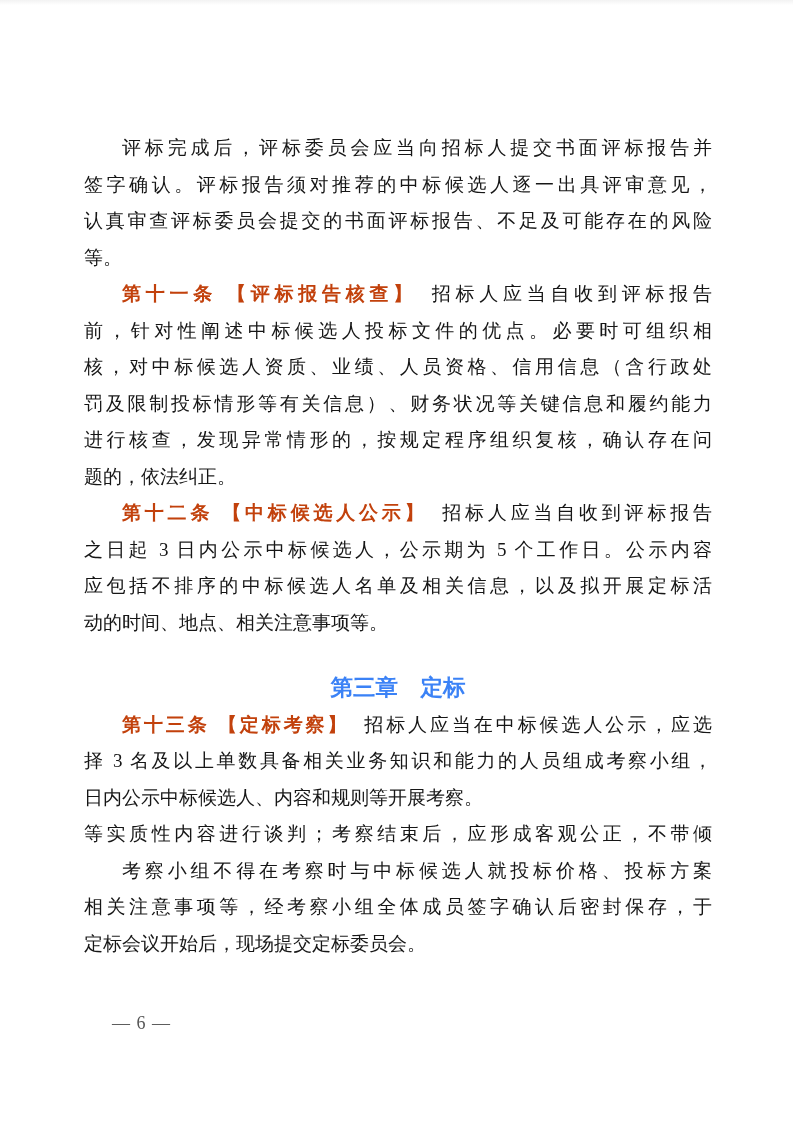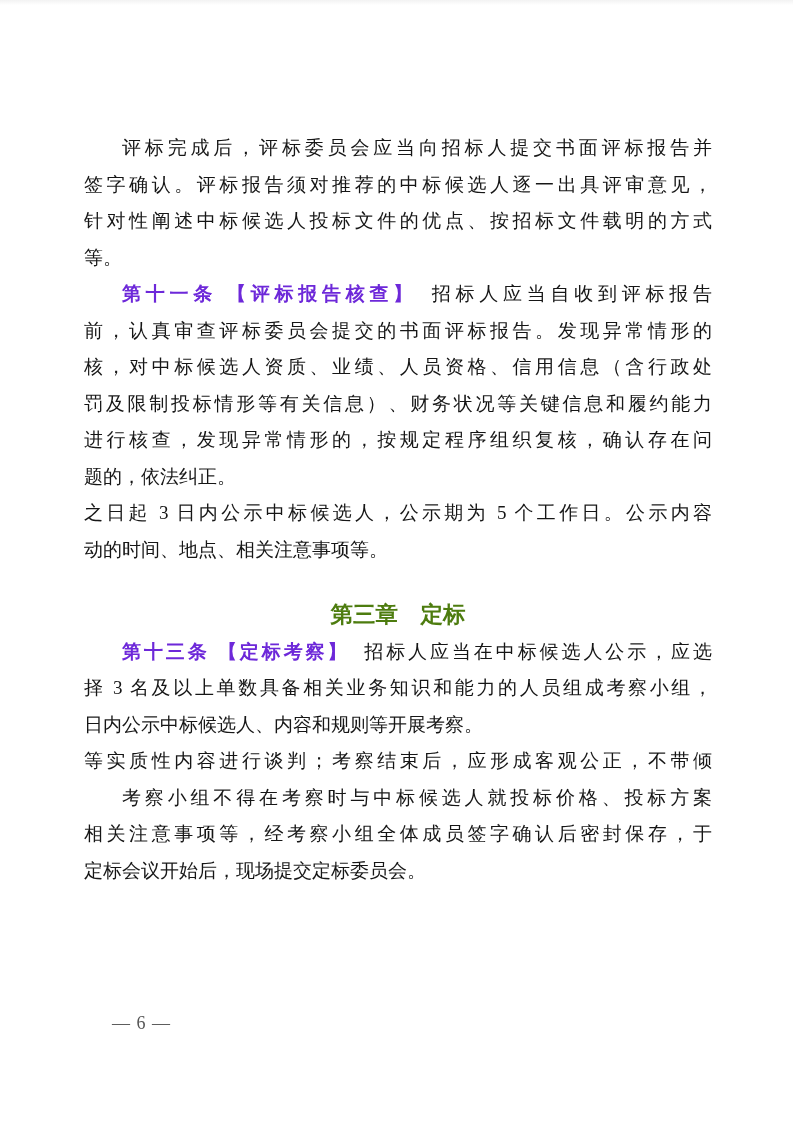--- a/index.html
+++ b/index.html
@@ -18,53 +18,55 @@
     font-size:19px;line-height:36.5px;
     text-align:justify;text-align-last:justify;
     -moz-text-align-last:justify;
     text-justify:inter-character;
   }
   .line.indent{text-indent:2em}
   .line.para-end{text-align-last:left;-moz-text-align-last:left}
   .lead{
     font-weight:700;
     font-family:"Liberation Sans","DejaVu Sans",sans-serif;
-    color:#6d28d9;
+    color:#c2410c;
   }
   .rest{margin-left:0.78em}
   .heading{
     margin-top:29px;
     font-size:22.5px;line-height:36.5px;font-weight:700;
     text-align:center;text-align-last:center;-moz-text-align-last:center;
     font-family:"Liberation Sans","DejaVu Sans",sans-serif;
-    color:#4d7c0f;
+    color:#3b82f6;
   }
   .footer{
     position:absolute;left:112px;top:1011px;
     font-size:18px;line-height:24px;color:#565656;letter-spacing:1px;
     font-family:"Liberation Serif","DejaVu Serif",serif;
   }
 </style>
 </head>
 <body>
 
 <div class="page">
   <div class="scan-edge"></div>
   <main class="doc" id="doc">
       <div class="line indent">评标完成后，评标委员会应当向招标人提交书面评标报告并</div>
       <div class="line">签字确认。评标报告须对推荐的中标候选人逐一出具评审意见，</div>
-      <div class="line">针对性阐述中标候选人投标文件的优点、按招标文件载明的方式</div>
+      <div class="line">认真审查评标委员会提交的书面评标报告、不足及可能存在的风险</div>
       <div class="line para-end">等。</div>
       <div class="line indent"><span class="lead">第十一条 【评标报告核查】</span><span class="rest">招标人应当自收到评标报告</span></div>
-      <div class="line">前，认真审查评标委员会提交的书面评标报告。发现异常情形的</div>
+      <div class="line">前，针对性阐述中标候选人投标文件的优点。必要时可组织相</div>
       <div class="line">核，对中标候选人资质、业绩、人员资格、信用信息（含行政处</div>
       <div class="line">罚及限制投标情形等有关信息）、财务状况等关键信息和履约能力</div>
       <div class="line">进行核查，发现异常情形的，按规定程序组织复核，确认存在问</div>
       <div class="line para-end">题的，依法纠正。</div>
+      <div class="line indent"><span class="lead">第十二条 【中标候选人公示】</span><span class="rest">招标人应当自收到评标报告</span></div>
       <div class="line">之日起 3 日内公示中标候选人，公示期为 5 个工作日。公示内容</div>
+      <div class="line">应包括不排序的中标候选人名单及相关信息，以及拟开展定标活</div>
       <div class="line para-end">动的时间、地点、相关注意事项等。</div>
       <div class="heading">第三章　定标</div>
       <div class="line indent"><span class="lead">第十三条 【定标考察】</span><span class="rest">招标人应当在中标候选人公示，应选</span></div>
       <div class="line">择 3 名及以上单数具备相关业务知识和能力的人员组成考察小组，</div>
       <div class="line para-end">日内公示中标候选人、内容和规则等开展考察。</div>
       <div class="line">等实质性内容进行谈判；考察结束后，应形成客观公正，不带倾</div>
       <div class="line indent">考察小组不得在考察时与中标候选人就投标价格、投标方案</div>
       <div class="line">相关注意事项等，经考察小组全体成员签字确认后密封保存，于</div>
       <div class="line para-end">定标会议开始后，现场提交定标委员会。</div>
     </main>

